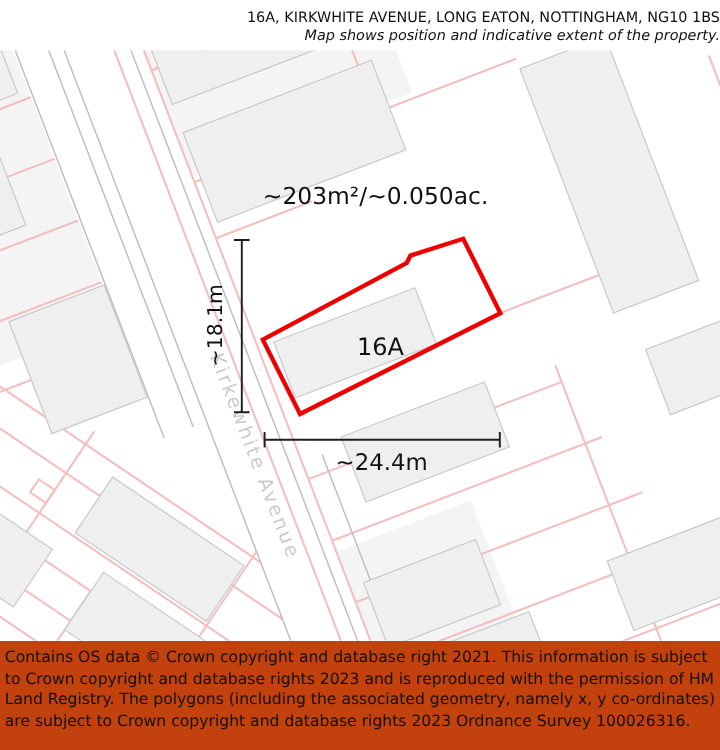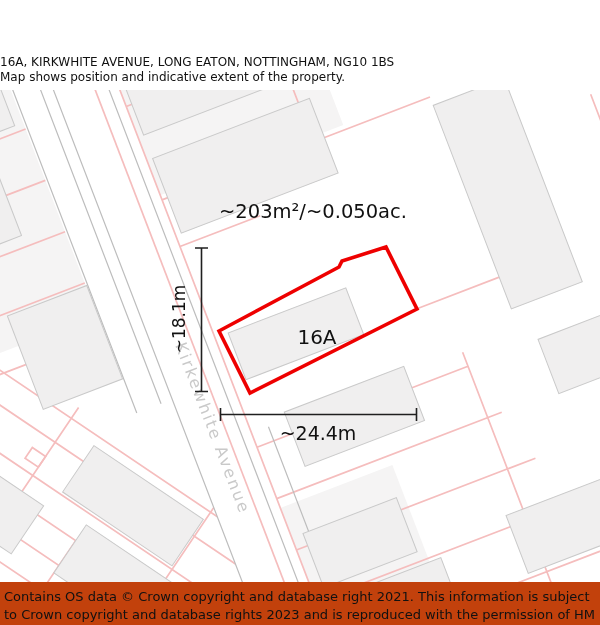--- a/index.html
+++ b/index.html
@@ -5,23 +5,23 @@
   :root{
     --property_outline:#ee0000; --parcel_line:#f5bdbd; --building_fill:#f0efef;
     --building_stroke:#c9c9c9; --road_edge:#bdbdbd; --street_text:#c9c9c9;
     --dimension_line:#1f1f1f; --label_text:#111111; --block_wash:#f5f4f4;
   }
   html,body{margin:0;padding:0;}
   body{
     width:600px;height:625px;overflow:hidden;background:#ffffff;
     font-family:"DejaVu Sans","Liberation Sans",sans-serif;color:var(--label_text);
   }
-  .header{height:42px;padding-top:7px;box-sizing:border-box;text-align:left;margin-top:48px;}
+  .header{height:42px;padding-top:7px;box-sizing:border-box;text-align:right;}
   .header .l1{font-size:12px;line-height:15px;}
-  .header .l2{font-size:12px;line-height:15px;}
+  .header .l2{font-size:12px;line-height:15px;font-style:italic;}
   .map-wrap{width:600px;height:492px;position:relative;background:#fff;}
   svg{display:block;}
   .pk{stroke:var(--parcel_line);stroke-width:1.7;fill:none;}
   .bld{fill:var(--building_fill);stroke:var(--building_stroke);stroke-width:1;}
   .wash{fill:var(--block_wash);stroke:none;}
   .redge{stroke:var(--road_edge);stroke-width:1.2;fill:none;}
   .dim{stroke:var(--dimension_line);stroke-width:1.6;fill:none;}
   .maplabel{fill:var(--label_text);}
   .footer{
     height:91px;box-sizing:border-box;padding:6px 4px 0 4px;

